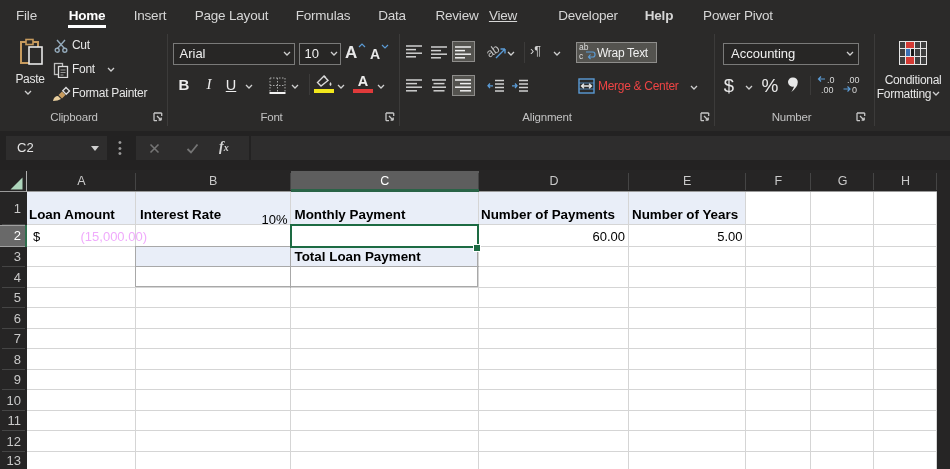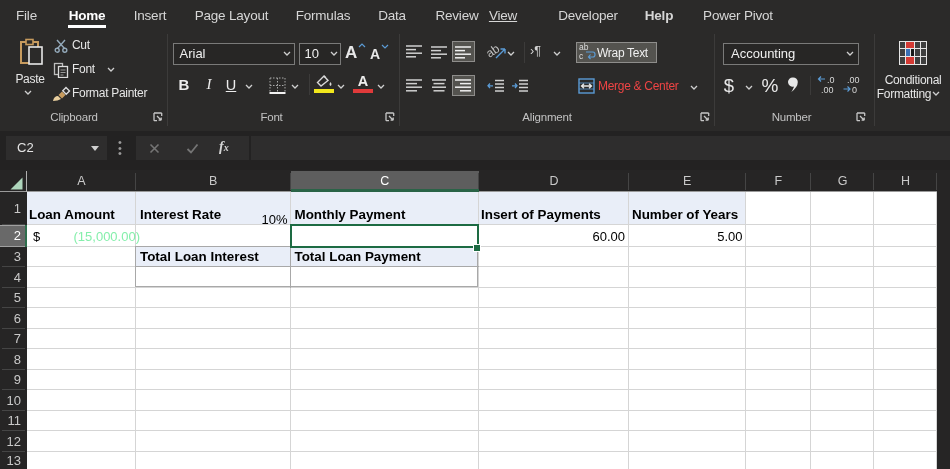--- a/index.html
+++ b/index.html
@@ -335,24 +335,23 @@
 <div class="abs" style="left:27px;top:389.20px;width:910px;height:1px;background:#d5d5d5;"></div>
 <div class="abs" style="left:27px;top:409.70px;width:910px;height:1px;background:#d5d5d5;"></div>
 <div class="abs" style="left:27px;top:430.20px;width:910px;height:1px;background:#d5d5d5;"></div>
 <div class="abs" style="left:27px;top:450.70px;width:910px;height:1px;background:#d5d5d5;"></div>
 <div class="abs" style="left:135.0px;top:245.70px;width:343.0px;height:41.00px;border:1px solid #a8a8a8;"></div>
 <div class="abs" style="left:136.0px;top:266.20px;width:343.0px;height:1px;background:#a8a8a8;"></div>
 <div class="abs" style="left:289.5px;top:246.70px;width:1px;height:41.00px;background:#a8a8a8;"></div>
 <div class="abs" style="left:27.0px;top:191.50px;width:109.0px;height:33.20px;display:flex;align-items:flex-end;justify-content:flex-start;padding:0 5px 3px 2px;font-size:13.4px;font-weight:bold;color:#000;white-space:nowrap;overflow:hidden;">Loan Amount</div>
 <div class="abs" style="left:136.0px;top:191.50px;width:154.5px;height:33.20px;display:flex;align-items:flex-end;justify-content:flex-start;padding:0 5px 3px 4px;font-size:13.4px;font-weight:bold;color:#000;white-space:nowrap;overflow:hidden;">Interest Rate</div>
 <div class="abs" style="left:290.5px;top:191.50px;width:188.5px;height:33.20px;display:flex;align-items:flex-end;justify-content:flex-start;padding:0 5px 3px 4px;font-size:13.4px;font-weight:bold;color:#000;white-space:nowrap;overflow:hidden;">Monthly Payment</div>
-<div class="abs" style="left:479.0px;top:191.50px;width:150.0px;height:33.20px;display:flex;align-items:flex-end;justify-content:flex-start;padding:0 5px 3px 2px;font-size:13.4px;font-weight:bold;color:#000;white-space:nowrap;overflow:hidden;">Insert of Payments</div>
+<div class="abs" style="left:479.0px;top:191.50px;width:150.0px;height:33.20px;display:flex;align-items:flex-end;justify-content:flex-start;padding:0 5px 3px 2px;font-size:13.4px;font-weight:bold;color:#000;white-space:nowrap;overflow:hidden;">Number of Payments</div>
 <div class="abs" style="left:629.0px;top:191.50px;width:116.5px;height:33.20px;display:flex;align-items:flex-end;justify-content:flex-start;padding:0 5px 3px 3px;font-size:13.4px;font-weight:bold;color:#000;white-space:nowrap;overflow:hidden;">Number of Years</div>
 <div class="abs" style="left:33px;top:224.70px;width:20px;height:22.00px;display:flex;align-items:flex-end;font-size:13px;color:#000;padding-bottom:3px;">$</div>
-<div class="abs" style="left:34px;top:224.70px;width:109.0px;height:22.00px;display:flex;align-items:flex-end;justify-content:flex-end;padding:0 3px 3px 4px;font-size:13px;font-weight:normal;color:#86efac;white-space:nowrap;overflow:hidden;">(15,000.00)</div>
+<div class="abs" style="left:41px;top:224.70px;width:109.0px;height:22.00px;display:flex;align-items:flex-end;justify-content:flex-end;padding:0 3px 3px 4px;font-size:13px;font-weight:normal;color:#f0abfc;white-space:nowrap;overflow:hidden;">(15,000.00)</div>
 <div class="abs" style="left:136.0px;top:208px;width:154.5px;height:22.00px;display:flex;align-items:flex-end;justify-content:flex-end;padding:0 3px 3px 4px;font-size:13px;font-weight:normal;color:#000;white-space:nowrap;overflow:hidden;">10%</div>
 <div class="abs" style="left:479.0px;top:224.70px;width:150.0px;height:22.00px;display:flex;align-items:flex-end;justify-content:flex-end;padding:0 4px 3px 4px;font-size:13px;font-weight:normal;color:#000;white-space:nowrap;overflow:hidden;">60.00</div>
 <div class="abs" style="left:629.0px;top:224.70px;width:116.5px;height:22.00px;display:flex;align-items:flex-end;justify-content:flex-end;padding:0 3px 3px 4px;font-size:13px;font-weight:normal;color:#000;white-space:nowrap;overflow:hidden;">5.00</div>
-<div class="abs" style="left:136.0px;top:246.70px;width:154.5px;height:20.50px;display:flex;align-items:flex-end;justify-content:flex-start;padding:0 5px 3px 4px;font-size:13.4px;font-weight:bold;color:#000;white-space:nowrap;overflow:hidden;">Total Loan Interest</div>
 <div class="abs" style="left:290.5px;top:246.70px;width:188.5px;height:20.50px;display:flex;align-items:flex-end;justify-content:flex-start;padding:0 5px 3px 4px;font-size:13.4px;font-weight:bold;color:#000;white-space:nowrap;overflow:hidden;">Total Loan Payment</div>
 <div class="abs" style="left:289.5px;top:223.70px;width:189.5px;height:24.50px;border:2px solid #1d6b43;"></div>
 <div class="abs" style="left:473.0px;top:244.20px;width:7.5px;height:7.5px;background:#fff;"></div>
 <div class="abs" style="left:474.0px;top:245.20px;width:5.5px;height:5.5px;background:#1d6b43;"></div>
 </div>
 </body></html>

